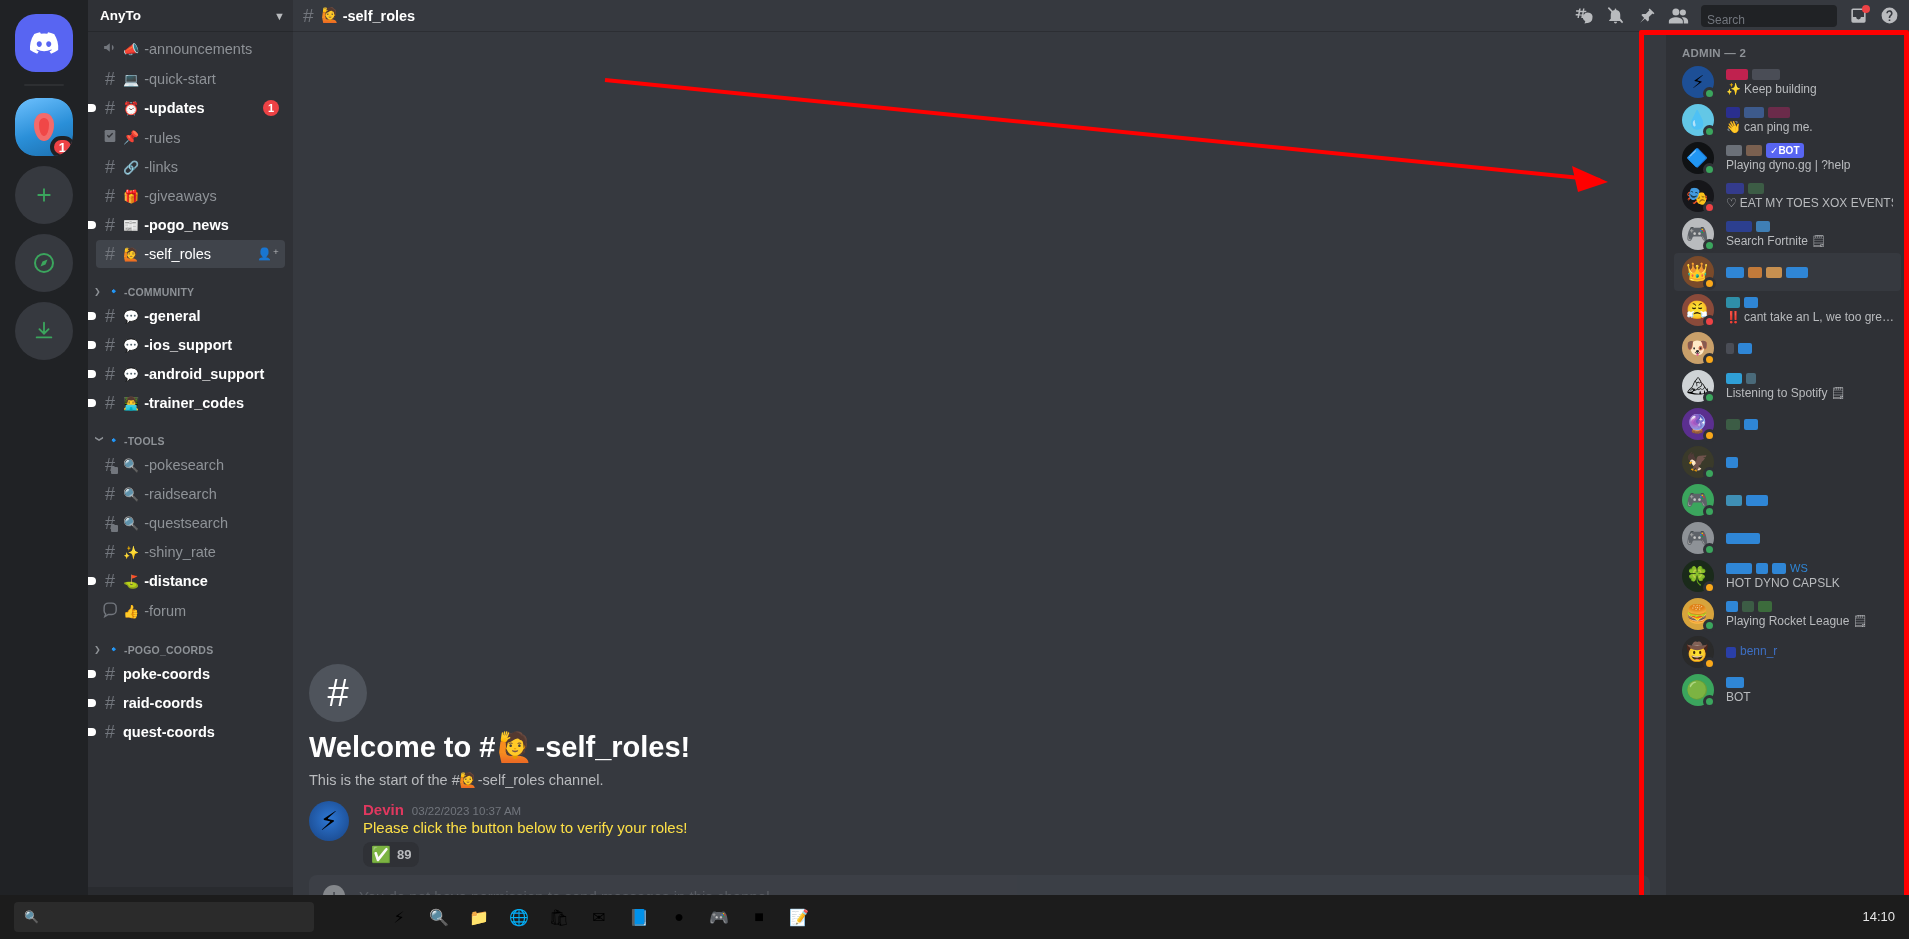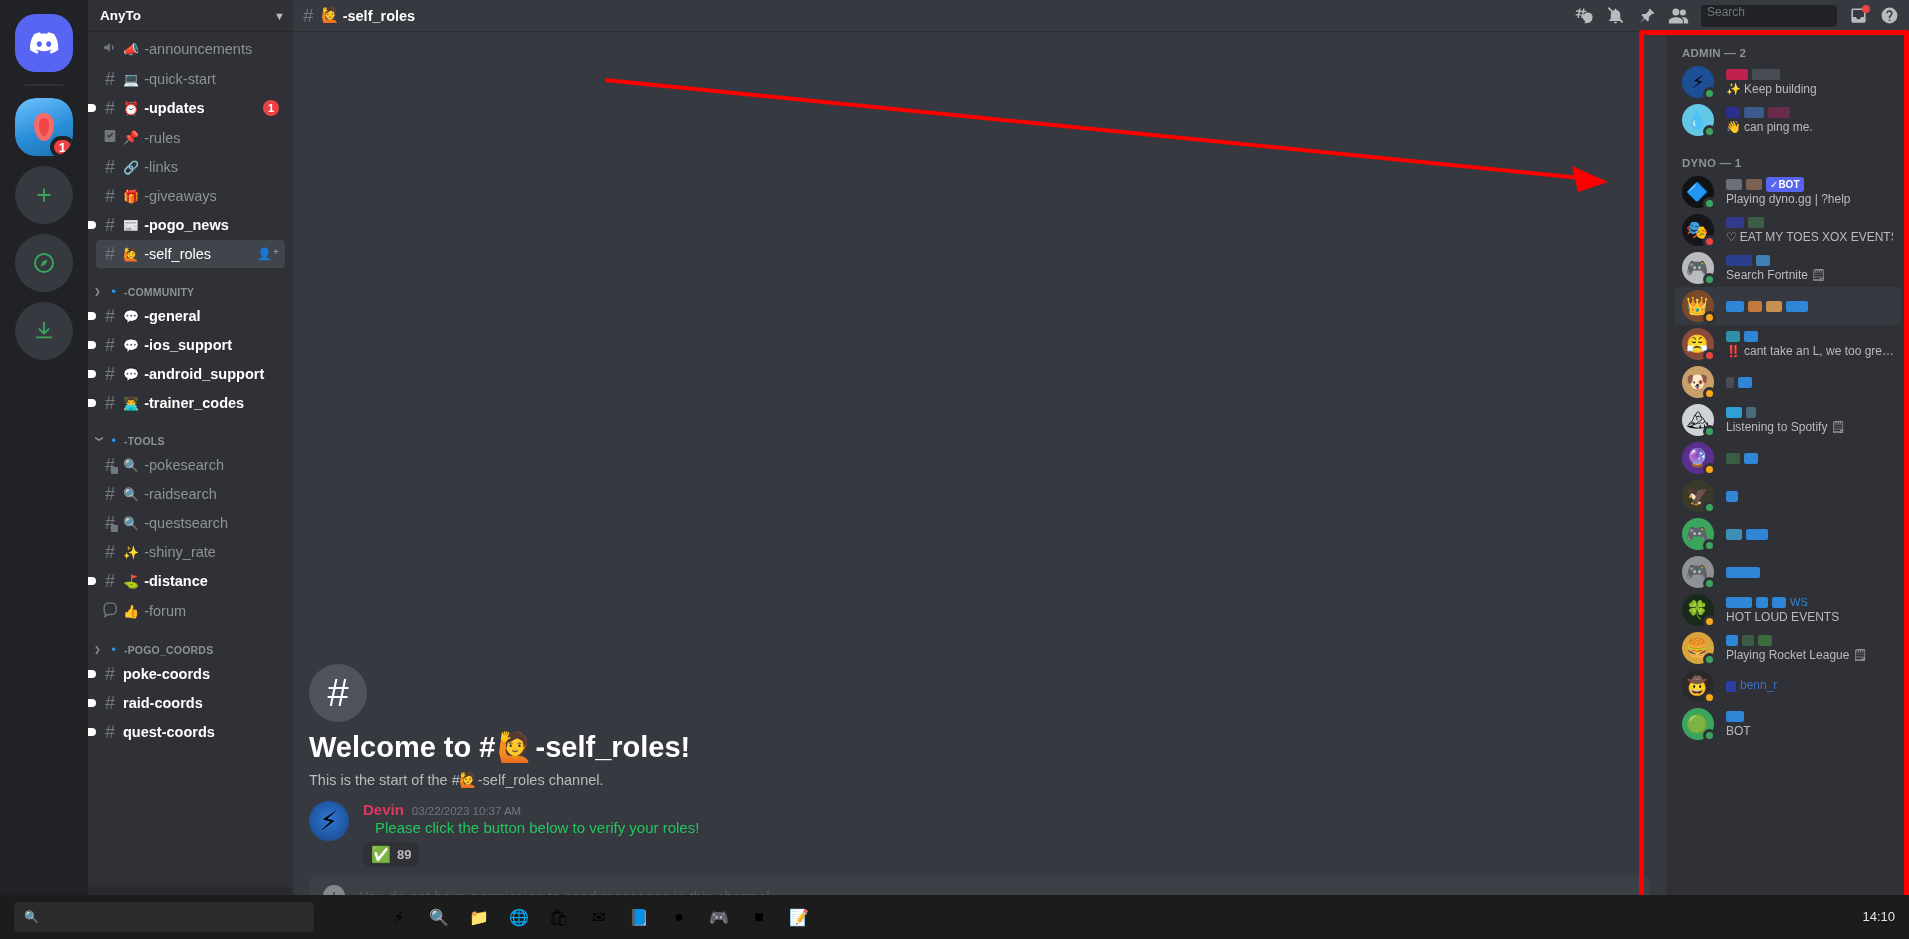--- a/index.html
+++ b/index.html
@@ -99,21 +99,21 @@
   .topbar {
     height: 31px; flex: 0 0 31px; display: flex; align-items: center;
     padding: 0 10px; box-shadow: 0 1px 0 rgba(4,4,5,.2); gap: 8px; position: relative; z-index: 3;
   }
   .topbar .hash { color: #72767d; font-size: 19px; font-weight: 300; }
   .topbar .title { color: #fff; font-weight: 600; font-size: 14.5px; display:flex; align-items:center; gap:3px;}
   .topbar .right { margin-left: auto; display: flex; align-items: center; gap: 12px; color: #b9bbbe; }
   .topbar .ticon { font-size: 16px; cursor: pointer; display:flex;align-items:center; }
   .search-box {
     width: 136px; height: 22px; background: #202225; border-radius: 4px;
-    display: flex; align-items: flex-start; padding: 0 6px; cursor: text;
+    display: flex; align-items: flex-end; padding: 0 6px; cursor: text;
   }
   .search-box input {
     flex: 1; background: transparent; border: 0; outline: 0;
     color: #dcddde; font-size: 12px; font-family: inherit;
   }
   .search-box input::placeholder { color: #72767d; }
 
   .content-wrap { flex: 1; display: flex; min-height: 0; }
   .chatcol { flex: 1; display: flex; flex-direction: column; min-width:0; }
   .messages { flex: 1; overflow: hidden; position: relative; display:flex; flex-direction:column; justify-content:flex-end; padding-bottom: 6px;}
@@ -132,21 +132,21 @@
   .msg { display: flex; gap: 14px; padding: 4px 16px 2px 16px; }
   .msg .avatar {
     width: 40px; height: 40px; border-radius: 50%; flex: 0 0 40px;
     background: radial-gradient(circle at 50% 45%, #2d77d4 0%, #1d4f96 75%);
     display:flex;align-items:center;justify-content:center;font-size:26px; overflow:hidden;
   }
   .msg .body { min-width: 0; }
   .msg .head { display: flex; align-items: baseline; gap: 8px; }
   .msg .author { color: #e0385f; font-size: 15px; font-weight: 600; }
   .msg .ts { color: #72767d; font-size: 11.5px; }
-  .msg .text { color: #22c55e; font-size: 15px; margin-top: 1px; margin-left: 12px; }
+  .msg .text { color: #fde047; font-size: 15px; margin-top: 1px; }
   .reaction {
     display: inline-flex; align-items: center; gap: 6px; margin-top: 6px;
     background: #2f3136; border: 1px solid transparent; border-radius: 8px;
     padding: 2px 7px; cursor: pointer;
   }
   .reaction .rc { color: #b9bbbe; font-size: 13px; font-weight: 600; }
 
   .composer { padding: 0 16px 22px 16px; }
   .composer .box {
     background: #40444b; border-radius: 8px; height: 42px;
@@ -534,21 +534,20 @@
                 <i class="blk" style="width:14px;background:#2a2f8f"></i>
                 <i class="blk" style="width:20px;background:#3d5a8c"></i>
                 <i class="blk" style="width:22px;background:#6b2b4a"></i>
               </div>
               <div class="m-act">
                 <span>👋</span>
                 <span>can ping me.</span>
               </div>
             </div>
           </div>
-          <div class="m-group">DYNO — 1</div>
           <div class="m-row">
             <div class="m-av" style="background:#101214">🔷<i class="status st-online"></i></div>
             <div class="m-info">
               <div class="m-name">
                 <i class="blk" style="width:16px;background:#6b7078"></i>
                 <i class="blk" style="width:16px;background:#7a6050"></i>
                 <span class="bot-tag">✓BOT</span>
               </div>
               <div class="m-act">
                 <span>Playing dyno.gg | ?help</span>
@@ -664,21 +663,21 @@
           <div class="m-row">
             <div class="m-av" style="background:#1a2a1a">🍀<i class="status st-idle"></i></div>
             <div class="m-info">
               <div class="m-name">
                 <i class="blk" style="width:26px;background:#2f86d6"></i>
                 <i class="blk" style="width:12px;background:#2f86d6"></i>
                 <i class="blk" style="width:14px;background:#2f86d6"></i>
                 <span style="color:#2f86d6;font-size:11px;">WS</span>
               </div>
               <div class="m-act">
-                <span>HOT LOUD EVENTS</span>
+                <span>HOT DYNO CAPSLK</span>
               </div>
             </div>
           </div>
           <div class="m-row">
             <div class="m-av" style="background:#d8a43c">🍔<i class="status st-online"></i></div>
             <div class="m-info">
               <div class="m-name">
                 <i class="blk" style="width:12px;background:#2f86d6"></i>
                 <i class="blk" style="width:12px;background:#3c5c45"></i>
                 <i class="blk" style="width:14px;background:#3c6b3c"></i>

